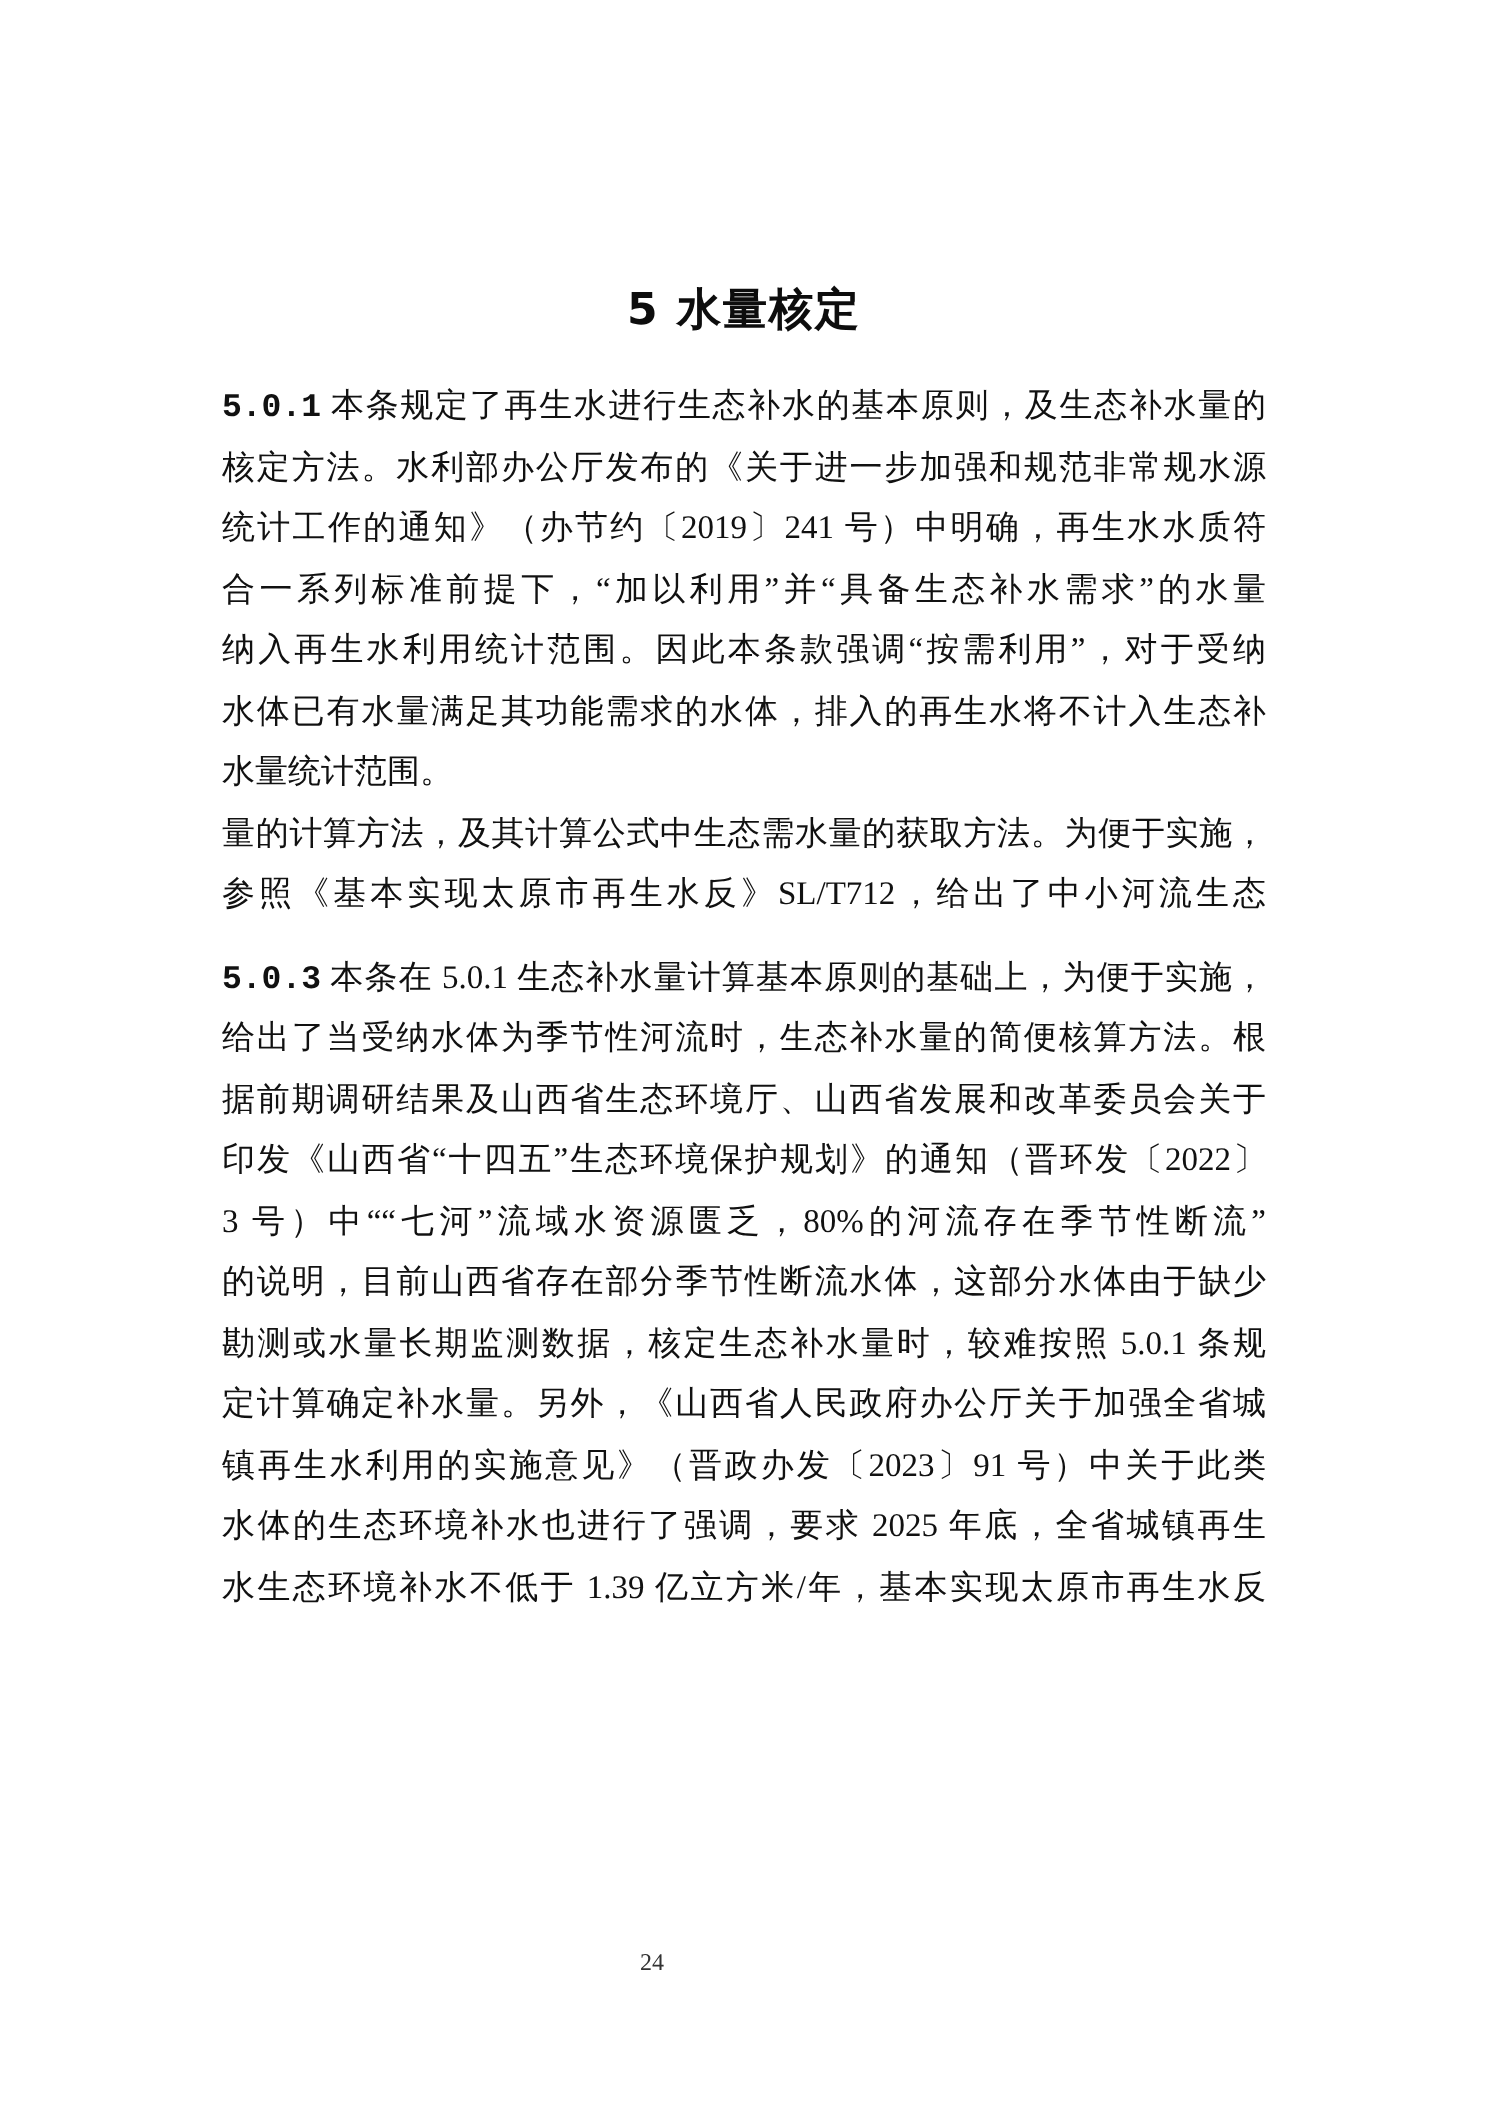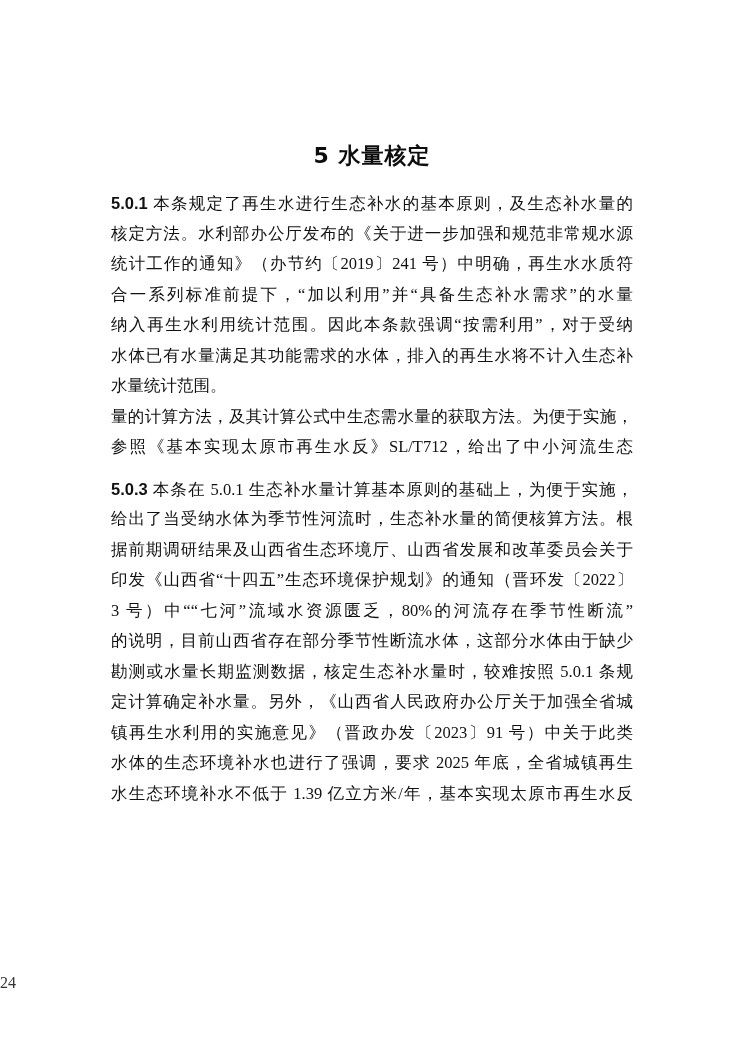--- a/index.html
+++ b/index.html
@@ -53,28 +53,29 @@
       text-align: justify;
       text-align-last: justify;
       overflow: hidden;
     }
     .line.last {
       text-align: center;
       text-align-last: left;
     }
     .clause {
       font-weight: bold;
-      font-family: Liberation Sans, sans-serif;
+      font-family: Liberation Mono, monospace;
     }
     .pagenum {
       position: absolute;
       left: 0;
       width: 652px;
       top: 955px;
-      font-size: 16px;
+      text-align: center;
+      font-size: 12px;
       color: #333333;
       font-family: "Liberation Serif", serif;
     }
   </style>
 </head>
 <body>
 
 <div class="page">
 
   <div class="title">5  水量核定</div>

